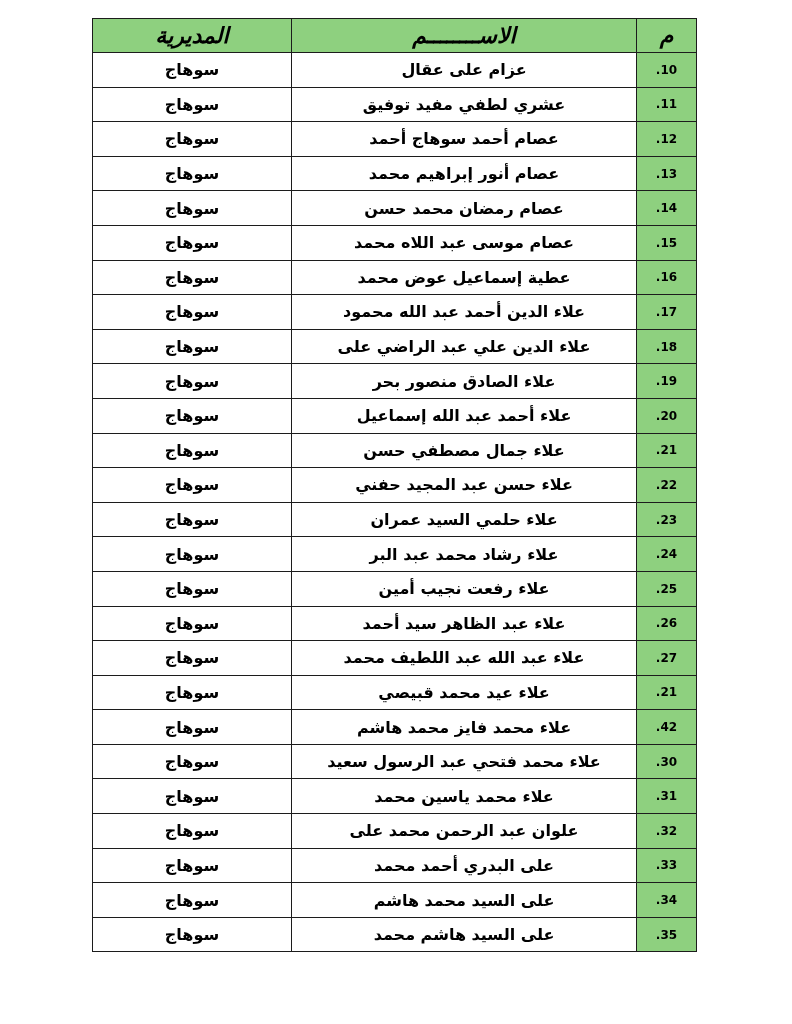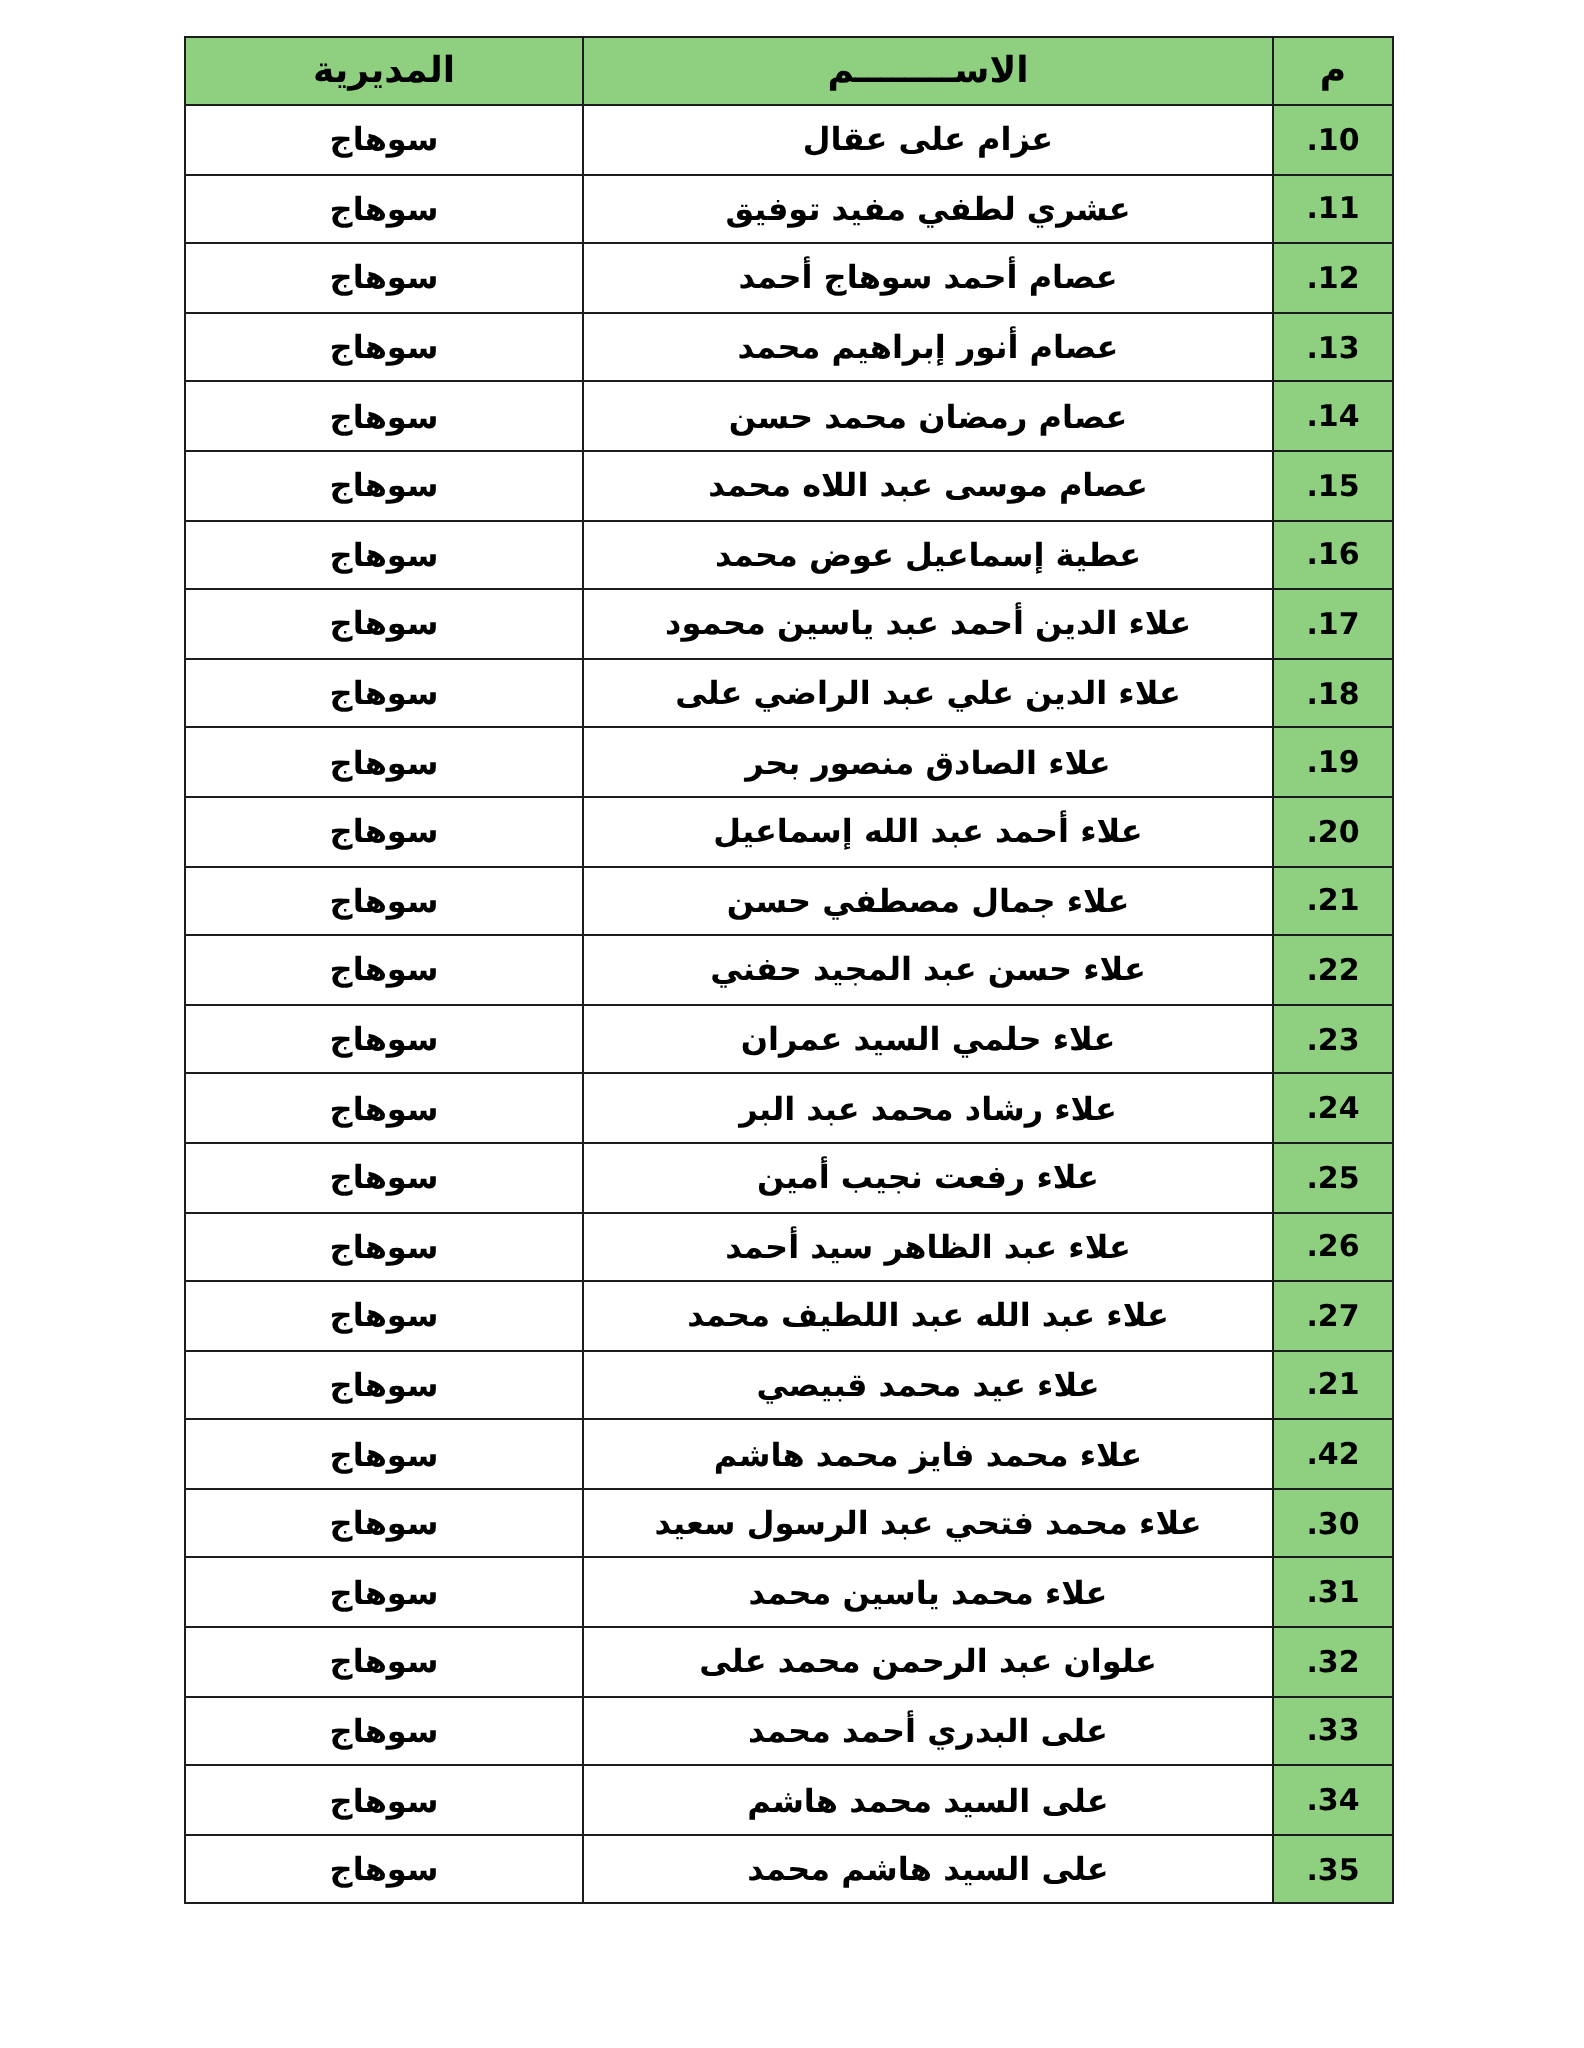--- a/index.html
+++ b/index.html
@@ -35,30 +35,31 @@
     vertical-align:middle;
     font-weight:bold;
     color:var(--text);
     padding:0 2px;
     overflow:hidden;
     white-space:nowrap;
   }
   thead th{
     background:var(--green);
     height:33px;
-    font-size:18px;
+    font-size:22px;
+    font-style:italic;
   }
   tbody td{
     height:33.6px;
     font-size:16px;
     background:#ffffff;
   }
   tbody td.num{
     background:var(--green);
-    font-size:15px;
+    font-size:12px;
   }
 </style>
 </head>
 <body>
 
 <div class="page">
   <table class="names-table">
     <colgroup>
       <col class="col-number">
       <col class="col-name">
@@ -109,21 +110,21 @@
   </tr>
 
   <tr>
     <td class="num">16.</td>
     <td class="name">عطية إسماعيل عوض محمد</td>
     <td class="dir">سوهاج</td>
   </tr>
 
   <tr>
     <td class="num">17.</td>
-    <td class="name">علاء الدين أحمد عبد ياسين محمود</td>
+    <td class="name">علاء الدين أحمد عبد الله محمود</td>
     <td class="dir">سوهاج</td>
   </tr>
 
   <tr>
     <td class="num">18.</td>
     <td class="name">علاء الدين علي عبد الراضي على</td>
     <td class="dir">سوهاج</td>
   </tr>
 
   <tr>

